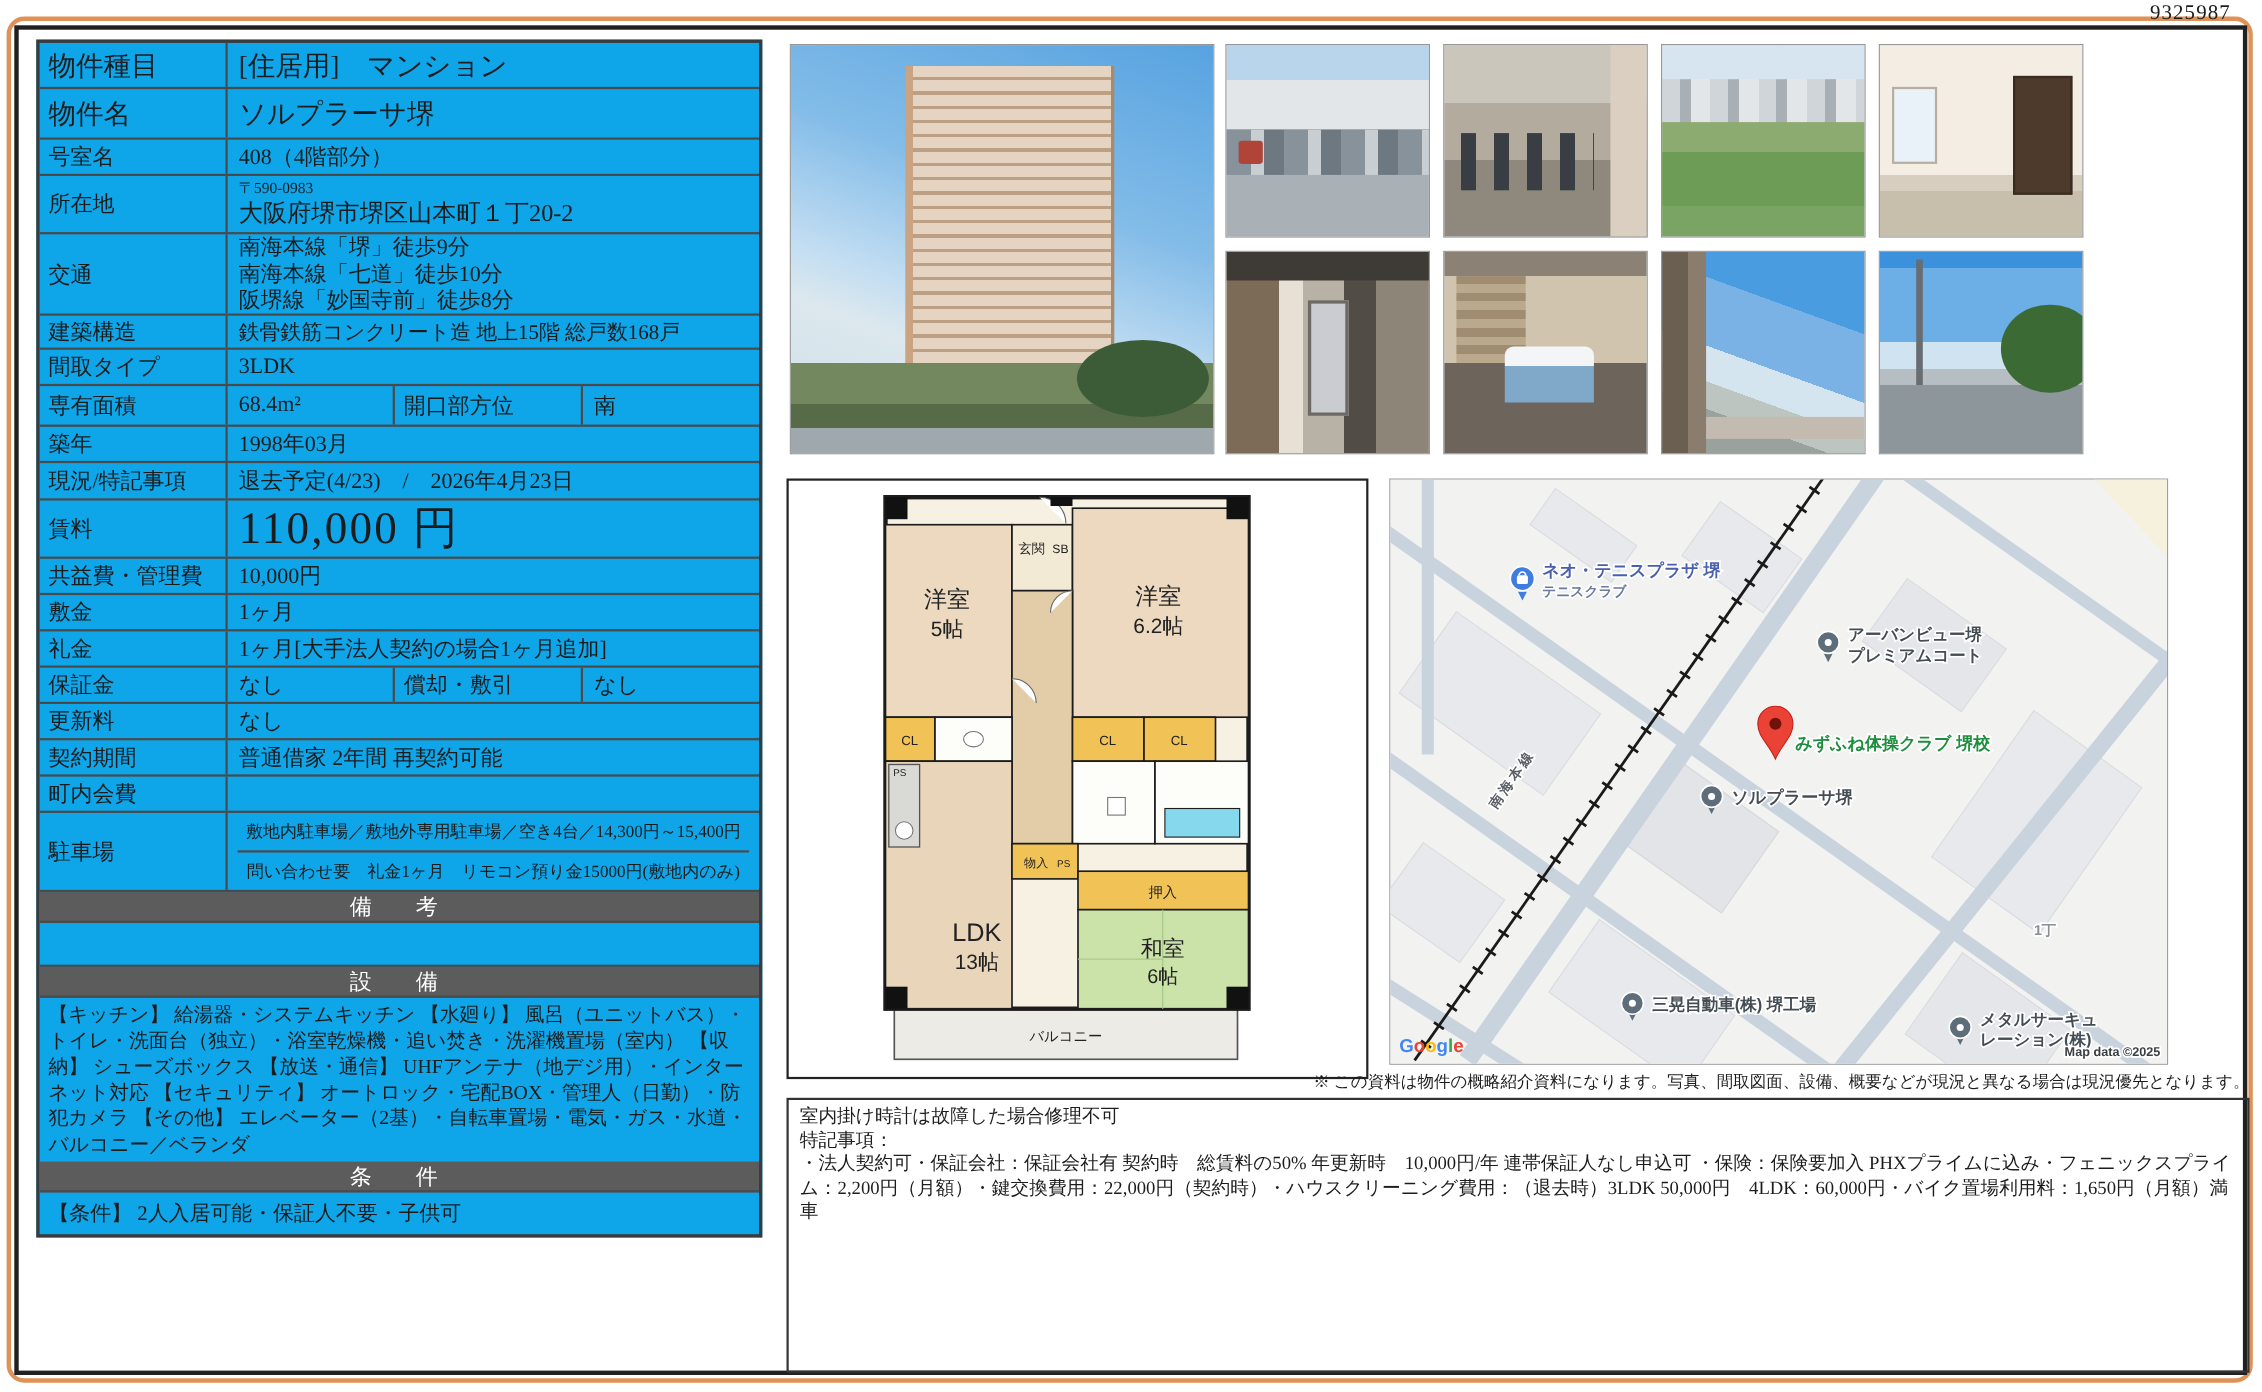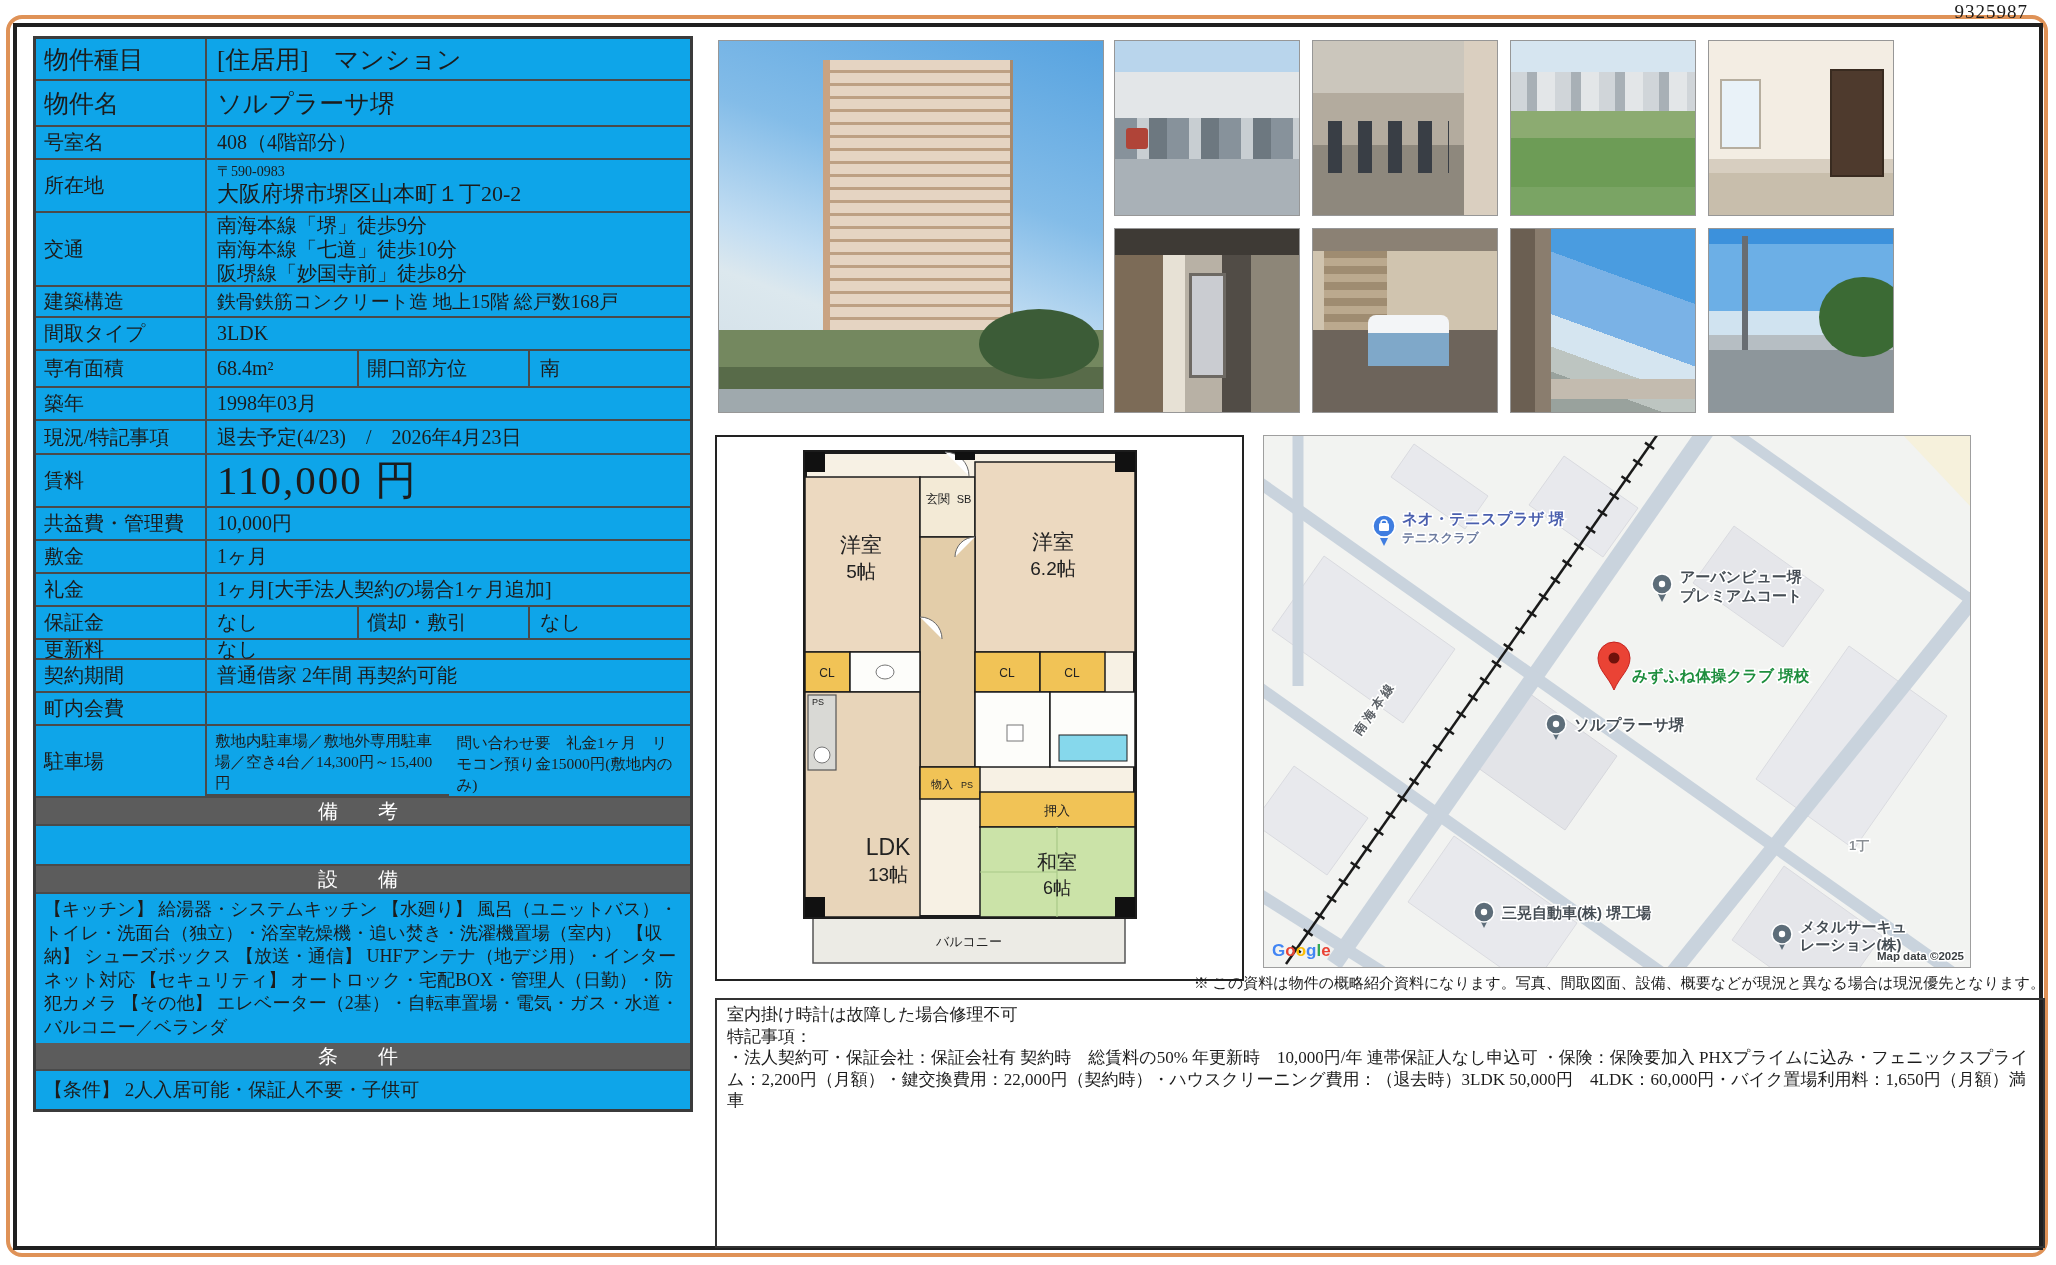--- a/index.html
+++ b/index.html
@@ -24,21 +24,21 @@
   .pvalue.big{font-size:25px;}
   .pvalue.huge{font-size:41px;letter-spacing:2px;}
   .pv-mid{width:152px;flex:none;border-right:2px solid #4a4a4a;}
   .plabel2{width:171px;flex:none;border-right:2px solid #4a4a4a;box-sizing:border-box;
            display:flex;align-items:center;padding:1px 8px;font-size:20px;}
   .stack{flex-direction:column;justify-content:center;align-items:flex-start;line-height:1.2;}
   .postal{font-size:14px;}
   .addr{font-size:22px;}
   .acc{font-size:20px;line-height:24px;}
   .smallv{font-size:19px;}
-  .pcol{flex-direction:row;padding:0;align-items:flex-end;}
+  .pcol{flex-direction:column;padding:0;align-items:center;}
   .psub{flex:1;display:flex;align-items:center;padding:0 8px;font-size:15.5px;}
   .psub.first{border-bottom:2px solid #4a4a4a;}
   .band{background:#5c5c5c;color:#fff;display:flex;align-items:center;justify-content:center;
         font-size:20px;letter-spacing:10px;height:26px;border-bottom:2px solid #4a4a4a;}
   .bandspace{height:40px;}
   .equip{display:block;padding:4px 8px;font-size:18px;line-height:23.5px;min-height:148px;box-sizing:border-box;}
   .cond{display:flex;align-items:center;padding:2px 8px;font-size:19px;height:38px;box-sizing:border-box;}
 
   
   .photo{position:absolute;overflow:hidden;border:1px solid #979797;box-sizing:border-box;}
@@ -183,21 +183,21 @@
     <div class="prow" style="height:33px">
       <div class="plabel">礼金</div>
       <div class="pvalue">1ヶ月[大手法人契約の場合1ヶ月追加]</div>
     </div>
     <div class="prow" style="height:33px">
       <div class="plabel">保証金</div>
       <div class="pvalue pv-mid">なし</div>
       <div class="plabel2">償却・敷引</div>
       <div class="pvalue">なし</div>
     </div>
-    <div class="prow" style="height:20px">
+    <div class="prow" style="height:33px">
       <div class="plabel">更新料</div>
       <div class="pvalue">なし</div>
     </div>
     <div class="prow" style="height:33px">
       <div class="plabel">契約期間</div>
       <div class="pvalue">普通借家 2年間 再契約可能</div>
     </div>
     <div class="prow" style="height:33px">
       <div class="plabel">町内会費</div>
       <div class="pvalue"></div>

